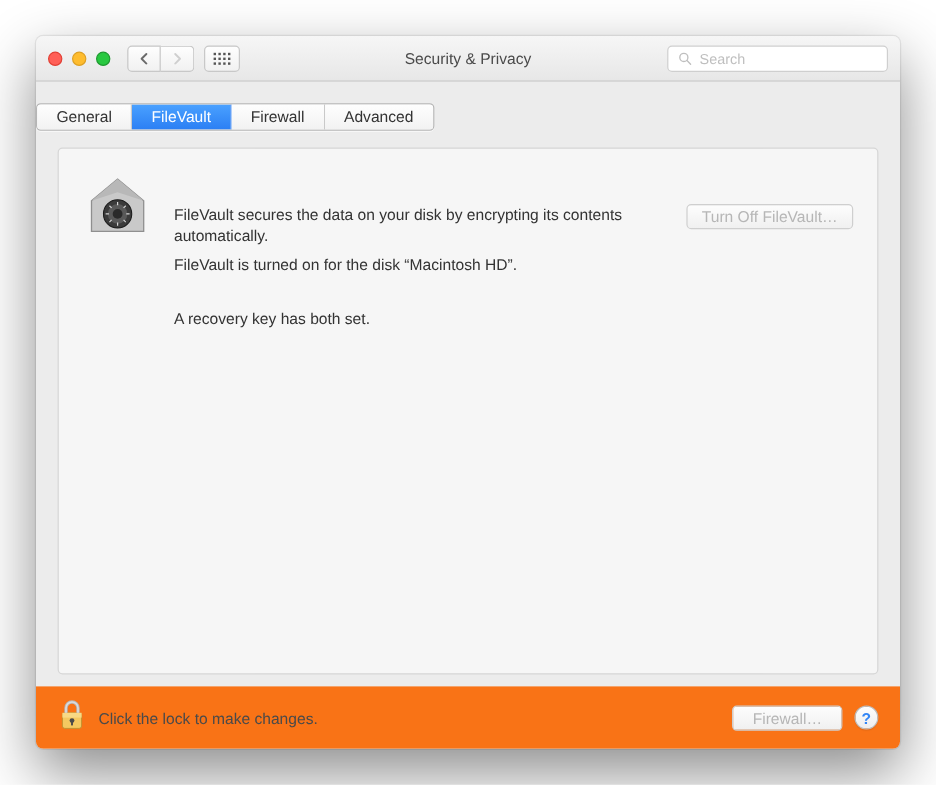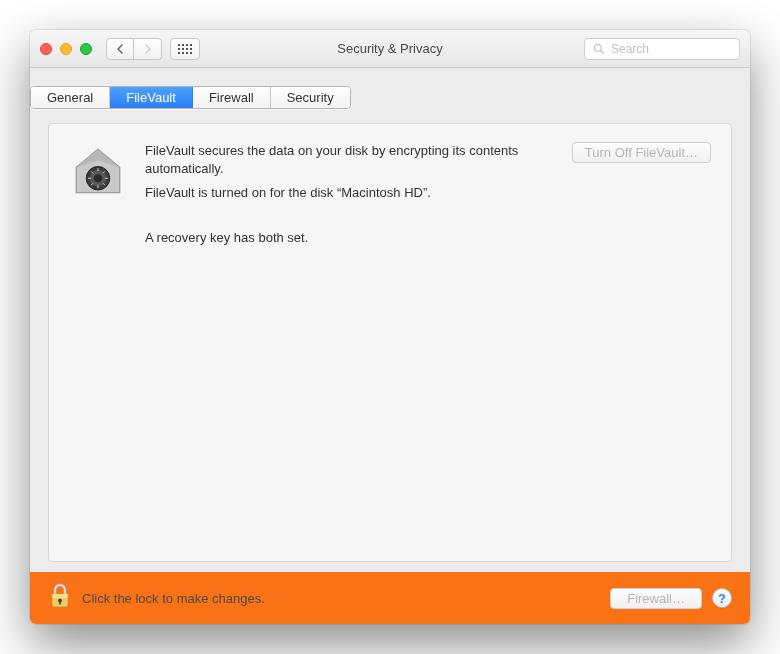--- a/index.html
+++ b/index.html
@@ -53,21 +53,21 @@
       position: absolute;
       left: 0; right: 0;
       text-align: center;
       font-size: 13px;
       color: #4a4a4a;
       pointer-events: none;
       top: 11px;
     }
     .search {
       margin-left: auto;
-      width: 156px; height: 22px;
+      width: 184px; height: 22px;
       background: #fff;
       border: 1px solid #cfcfcf;
       border-radius: 4px;
       display: flex; align-items: center;
       padding: 0 8px;
       gap: 6px;
       color: #bfbfbf;
       font-size: 12px;
     }
     .search-icon { width: 12px; height: 12px; fill: #bfbfbf; }
@@ -101,21 +101,21 @@
       flex: 1;
       background: #f6f6f6;
       border: 1px solid #d6d6d6;
       border-radius: 4px;
       padding: 18px 20px 20px 20px;
       position: relative;
       overflow: hidden;
     }
     .content-top { display: flex; gap: 18px; align-items: flex-start; }
     .fv-icon { width: 58px; flex-shrink: 0; }
-    .text-col { flex: 1; font-size: 13px; color: #333; }
+    .text-col { flex: 1; font-size: 13px; color: #333; margin-top: 28px; }
     .desc { line-height: 1.35; margin-bottom: 8px; }
     .top-row { display: flex; align-items: flex-start; gap: 14px; }
     .turn-off-btn {
       font-size: 13px;
       padding: 2px 12px;
       background: linear-gradient(#fdfdfd,#f0f0f0);
       border: 1px solid #cfcfcf;
       border-radius: 4px;
       color: #b6b6b6;
       white-space: nowrap;
@@ -201,21 +201,21 @@
         </svg>
       <span>Search</span>
     </div>
   </div>
 
   <div class="tabs-wrap">
     <div class="tabs">
       <div class="tab">General</div>
       <div class="tab active">FileVault</div>
       <div class="tab">Firewall</div>
-      <div class="tab">Security</div>
+      <div class="tab">Advanced</div>
     </div>
   </div>
 
   <div class="panel">
     <div class="content-top">
       <div class="fv-icon">
         <svg viewBox="0 0 64 64" width="58" height="58">
           <path d="M8 56 L8 28 L32 8 L56 28 L56 56 Z" fill="#c9c9c9" stroke="#8f8f8f" stroke-width="1.2"></path>
           <path d="M8 28 L32 8 L56 28 L32 20 Z" fill="#b8b8b8"></path>
           <circle cx="32" cy="40" r="13" fill="#3b3b3b" stroke="#1c1c1c" stroke-width="1"></circle>

